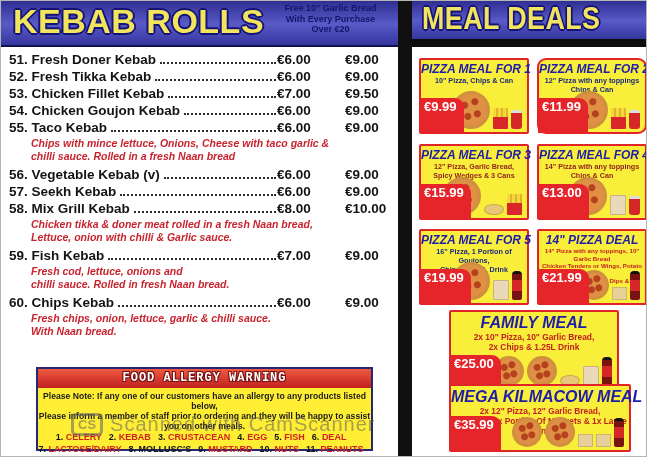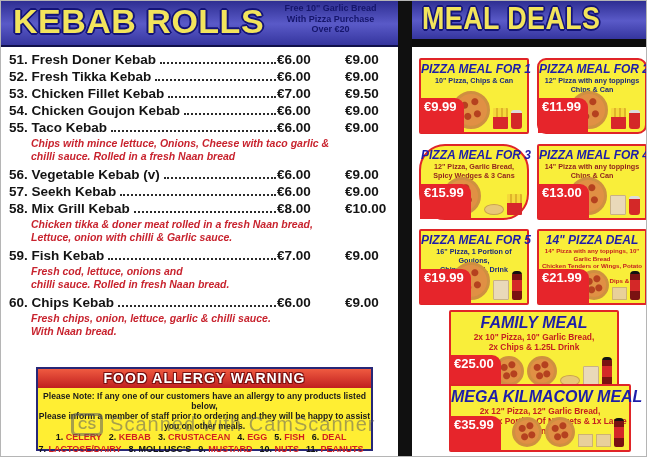--- a/index.html
+++ b/index.html
@@ -41,23 +41,23 @@
   .mrow .leader { flex:1; border-bottom:2px dotted #2a2a2a; margin:0 1px 3px 4px; }
   .mrow .p-box { width:68px; }
   .mrow .p-meal { width:48px; }
   .mdesc { font-size:10.5px; font-style:italic; font-weight:bold; color:#c8232e;
            line-height:12.5px; margin:1px 0 4px 22px; white-space:pre-line; }
 
   
   #allergy { position:absolute; left:35px; top:366px; width:337px; height:84px;
              border:2px solid #272777; background:#ffee33; }
   #allergy-hdr { height:19px; background:linear-gradient(180deg,#ef5a40,#c01f1f);
-                 text-align:center; line-height:19px; font-size:14px; font-weight:900;
+                 text-align:center; line-height:19px; font-size:12px; font-weight:900;
                  letter-spacing:1px; color:#ffffff;
-                 text-shadow:1px 1px 0 #7a0f0f, -1px -1px 0 #7a0f0f, 1px -1px 0 #7a0f0f, -1px 1px 0 #7a0f0f; }
+                 text-shadow:1px 1px 0 #7a0f0f, -1px -1px 0 #7a0f0f, 1px -1px 0 #7a0f0f, -1px 1px 0 #7a0f0f;font-family:Liberation Mono, monospace; }
   #allergy-note { font-size:8.6px; font-weight:bold; color:#1c1c1c; text-align:center;
                   line-height:10px; margin-top:3px; white-space:pre-line; }
   .al-line { text-align:center; font-size:9px; font-weight:bold; line-height:12px; color:#141414; }
   .al-name { color:#d31f1f; margin-right:7px; }
 
   
   .card { position:absolute; width:110px; height:76px; background:#f9ee3a;
           border:2.5px solid #e02428; border-radius:2px; }
   .card-title { text-align:center; font-size:12px; font-style:italic; font-weight:800;
                 color:#1d1daa; white-space:nowrap; margin-top:2px; }
@@ -101,21 +101,21 @@
 </style>
 </head>
 <body>
 
 <div id="page">
 
   <div id="left-hdr" class="hdr-bar"></div>
   <div id="kebab-title" class="big-title">KEBAB ROLLS</div>
   <div id="promo">
     <div>Free 10" Garlic Bread</div>
-    <div>With Pizza Purchase</div>
+    <div>With Every Purchase</div>
     <div>Over €20</div>
   </div>
   <div id="col-box" class="col-label">Box</div>
   <div id="col-meal" class="col-label">Meal</div>
 
   <div id="menu">
     <div class="mrow">
       <span>51. Fresh Doner Kebab</span>
         <span class="leader"></span>
         <span class="p-box">€6.00</span>
@@ -222,21 +222,21 @@
     <div class="card-desc" style="color: rgb(28, 42, 126);">12" Pizza with any toppings
 Chips &amp; Can</div>
     <div class="img-cluster">
         <div class="pizza"></div>
         <div class="fries"></div>
         <div class="can"></div>
       </div>
     <div class="price-badge">€11.99</div>
   </div>
 
-  <div class="card" style="left:418px; top:143px;border-radius:26px;">
+  <div class="card" style="left:418px; top:143px;">
     <div class="card-title">PIZZA MEAL FOR 3</div>
     <div class="card-desc" style="color: rgb(142, 30, 30);">12" Pizza, Garlic Bread,
 Spicy Wedges &amp; 3 Cans</div>
     <div class="img-cluster">
         <div class="pizza"></div>
         <div class="garlic"></div>
         <div class="fries"></div>
       </div>
     <div class="price-badge">€15.99</div>
   </div>

